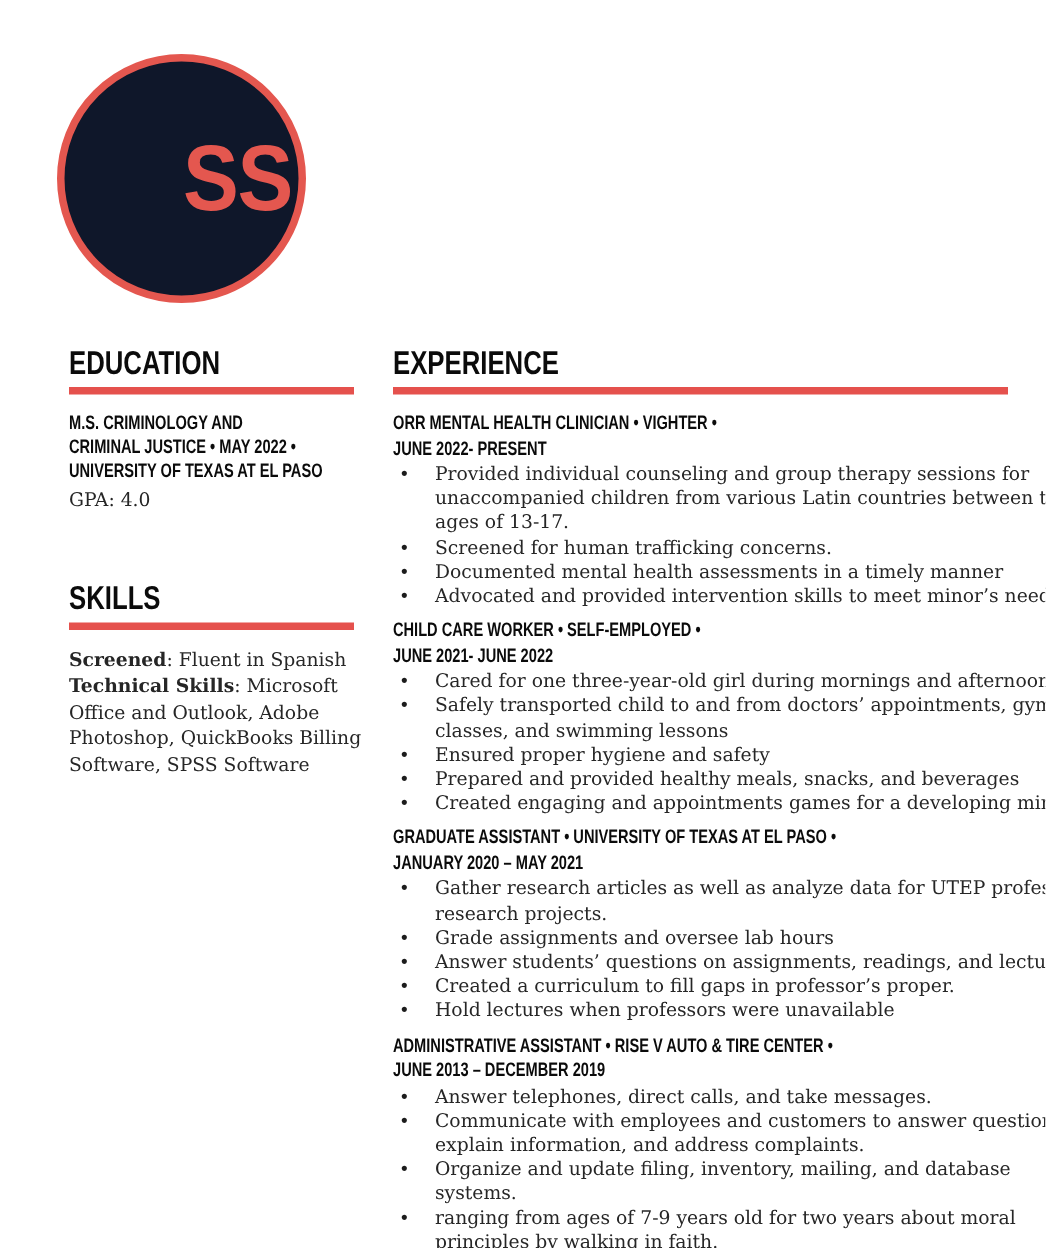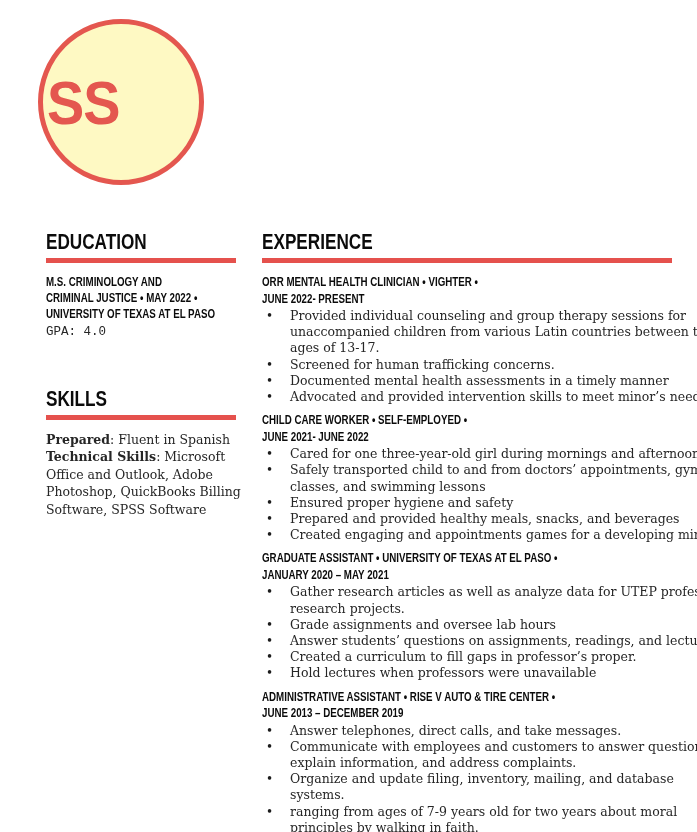--- a/index.html
+++ b/index.html
@@ -7,43 +7,43 @@
         font-family:"DejaVu Serif",serif;color:#262626;}
 
   
   .banner{position:absolute;left:197px;top:55px;width:474px;height:95px;background:var(--banner);}
   .person-name{position:absolute;right:29px;top:11px;font-family:"Liberation Sans",sans-serif;
         font-weight:bold;font-size:28px;line-height:34px;color:#0b0b0b;white-space:nowrap;
         transform:scaleX(.85);transform-origin:100% 0;letter-spacing:.5px;}
   .person-email{position:absolute;right:29px;top:57px;font-family:"Liberation Sans",sans-serif;
         font-weight:bold;font-size:12.5px;color:#0b0b0b;white-space:nowrap;
         transform:scaleX(.88);transform-origin:100% 0;letter-spacing:.3px;}
-  .monogram-circle{position:absolute;left:38px;top:19px;width:166px;height:166px;box-sizing:border-box;
-        border:5px solid var(--banner);border-radius:50%;background:#fef9c3;
-        display:flex;align-items:center;justify-content:flex-start;}
+  .monogram-circle{position:absolute;left:38px;top:36px;width:166px;height:166px;box-sizing:border-box;
+        border:5px solid var(--banner);border-radius:50%;background:#0f172a;
+        display:flex;align-items:center;justify-content:flex-end;}
   .monogram{font-family:"Liberation Sans",sans-serif;font-weight:bold;font-size:62px;
         color:var(--banner);transform:scaleX(.9);letter-spacing:-1px;}
 
   
   .left-col{position:absolute;left:46px;top:229px;width:190px;}
   .right-col{position:absolute;left:262px;top:229px;width:410px;}
 
   .section-title{margin:0;font-family:"Liberation Sans",sans-serif;font-weight:bold;
         font-size:22px;line-height:25px;color:#0b0b0b;white-space:nowrap;
         transform:scaleX(.78);transform-origin:0 50%;}
   .rule{height:5px;background:var(--accent);margin-top:4px;}
   .section-body{margin-top:11px;}
   .skills-section{margin-top:44px;}
 
   
   .caps-head{font-family:"Liberation Sans",sans-serif;font-weight:bold;font-size:13px;
         line-height:16px;color:#0b0b0b;white-space:pre;
         transform:scaleX(.75);transform-origin:0 0;}
   .edu-entry{margin-bottom:12px;}
-  .edu-detail{font-size:12.5px;line-height:17.5px;white-space:pre;margin-top:2px;font-family:Liberation Mono, monospace;}
+  .edu-detail{font-size:12.5px;line-height:17.5px;white-space:pre;margin-top:2px;}
 
   .skill-line{font-size:12.5px;line-height:17.6px;white-space:pre;}
   .skill-label{font-weight:bold;}
 
   
   .job{margin-bottom:7px;}
   .job-title-line{font-family:"Liberation Sans",sans-serif;font-weight:bold;font-size:13px;
         line-height:16.5px;color:#0b0b0b;white-space:pre;
         transform:scaleX(.75);transform-origin:0 0;}
   .job-bullets{list-style:none;margin:1px 0 0 0;padding:0;}
@@ -73,21 +73,21 @@
 UNIVERSITY OF TEXAS AT EL PASO</div>
             <div class="edu-detail">GPA: 4.0</div>
           </div>
         </div>
     </section>
 
     <section class="skills-section">
       <h2 class="section-title">SKILLS</h2>
       <div class="rule"></div>
       <div class="section-body" id="skills-list">
-          <div class="skill-line"><span class="skill-label">Prepared</span><span>: Fluent in Spanish</span></div>
+          <div class="skill-line"><span class="skill-label">Screened</span><span>: Fluent in Spanish</span></div>
           <div class="skill-line"><span class="skill-label">Technical Skills</span><span>: Microsoft
 Office and Outlook, Adobe
 Photoshop, QuickBooks Billing
 Software, SPSS Software</span></div>
         </div>
     </section>
   </aside>
 
   <main class="right-col">
     <section>

